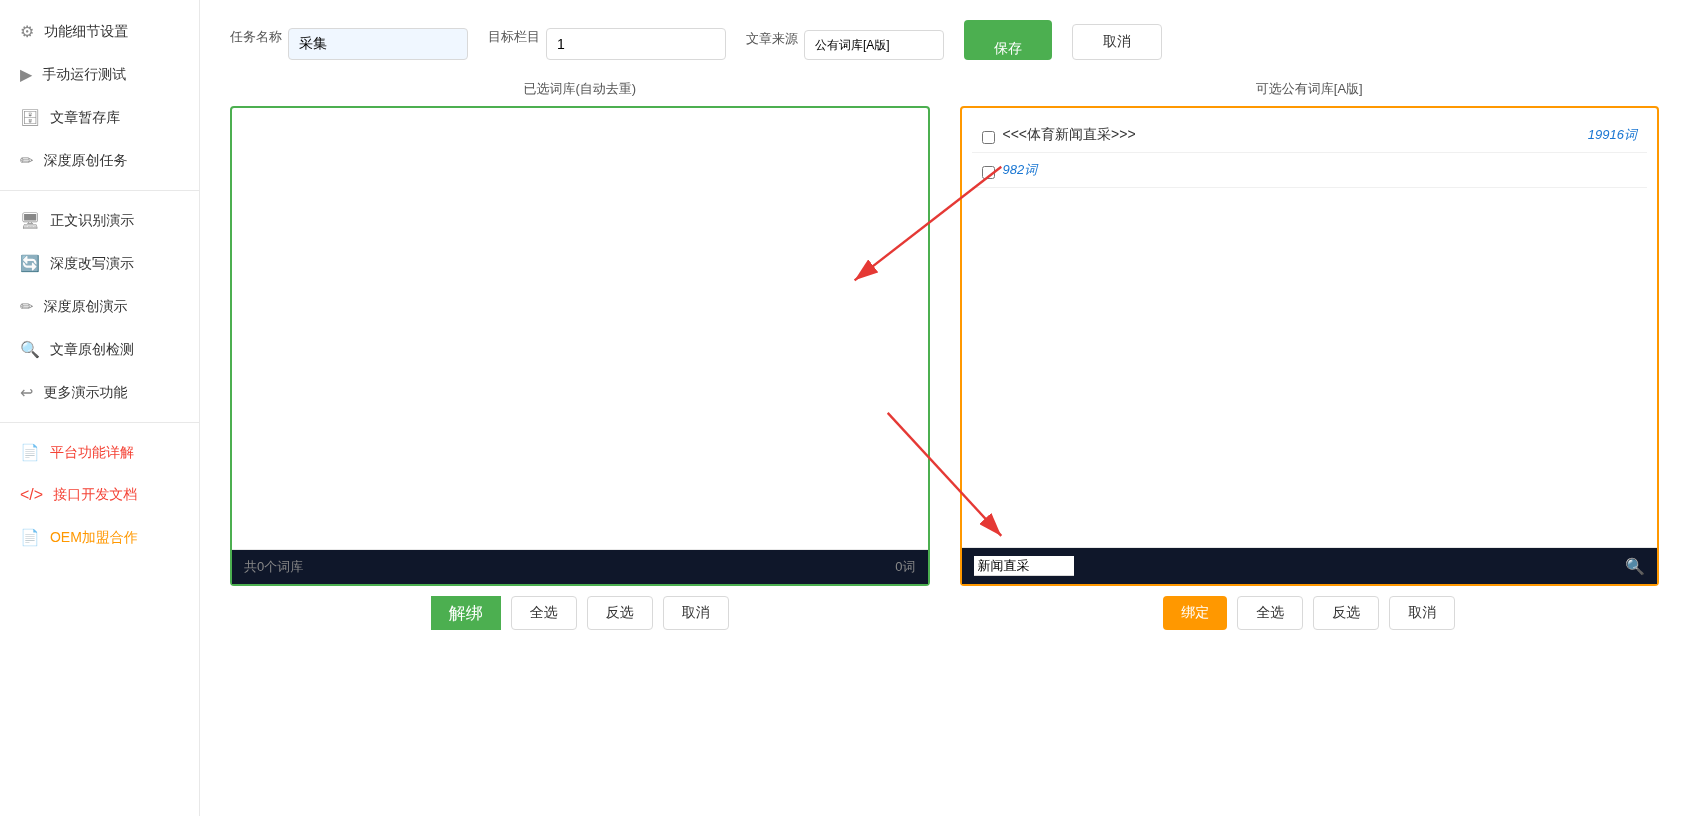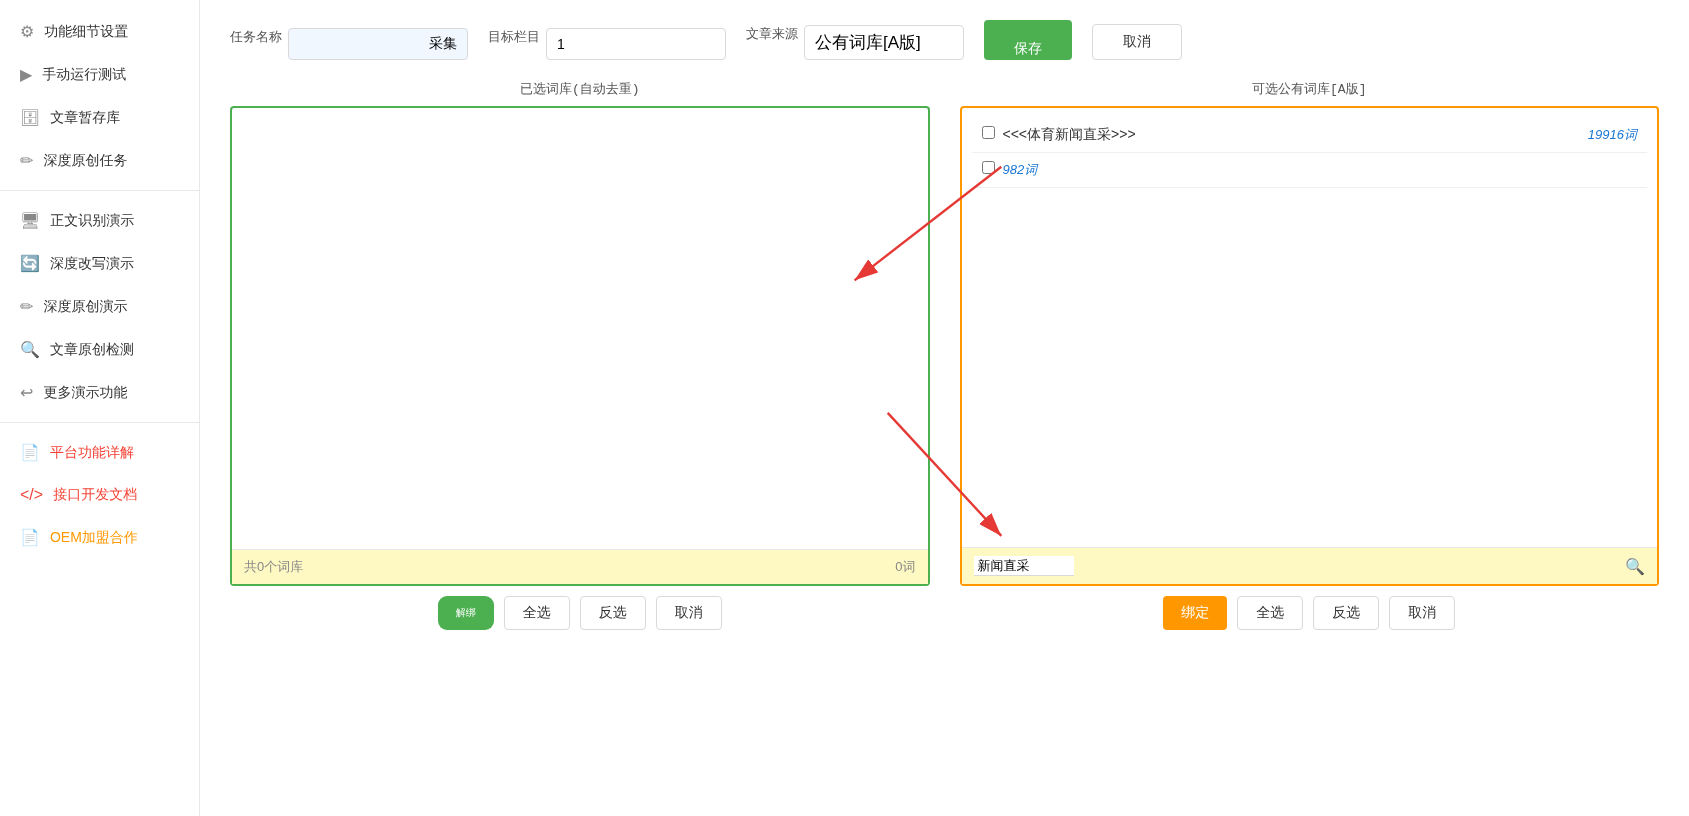--- a/index.html
+++ b/index.html
@@ -53,21 +53,21 @@
       background: #f0f7ff;
     }
     .form-group .select-wrap {
       position: relative;
       display: inline-block;
     }
     .form-group select {
       border: 1px solid #d9d9d9;
       border-radius: 4px;
       padding: 7px 42px 7px 10px;
-      font-size: 17px;
+      font-size: 12px;
       outline: none;
       background: #fff;
       appearance: none;
       cursor: pointer;
       min-width: 140px;
     }
     .btn-save {
       background: #4caf50;
       color: #fff;
       border: none;
@@ -88,21 +88,21 @@
       height: 36px;
     }
 
     
     .panels-area {
       display: flex;
       gap: 30px;
       position: relative;
     }
     .panel-section { flex: 1; display: flex; flex-direction: column; }
-    .panel-title { text-align: center; color: #555; font-size: 13px; margin-bottom: 8px; font-family: Liberation Mono, monospace; }
+    .panel-title { text-align: center; color: #555; font-size: 13px; margin-bottom: 8px; }
     .panel-box {
       border: 2px solid #4caf50;
       border-radius: 4px;
       flex: 1;
       min-height: 460px;
       background: #fff;
       position: relative;
       padding: 10px;
     }
     .panel-box.right-panel {
@@ -113,55 +113,55 @@
       justify-content: space-between;
       align-items: center;
       padding: 8px 12px;
       font-size: 13px;
       color: #888;
       border-top: 1px solid #e8e8e8;
       position: absolute;
       bottom: 0;
       left: 0;
       right: 0;
-      background: #fef9c3;
+      background: #0f172a;
     }
     .search-icon-btn {
       cursor: pointer;
       color: #888;
       font-size: 16px;
     }
 
     
     .right-item {
       display: flex;
-      align-items: flex-start;
+      align-items: flex-end;
       padding: 8px 10px;
       border-bottom: 1px solid #f0f0f0;
       gap: 8px;
     }
     .right-item input[type="checkbox"] { cursor: pointer; }
     .right-item .item-name { flex: 1; color: #333; font-size: 14px; }
     .right-item .item-count { color: #1976d2; font-size: 13px; font-style: italic; }
 
     
     .action-row {
       display: flex;
       gap: 10px;
       margin-top: 10px;
       justify-content: center;
     }
     .btn-unbind {
       background: #4caf50;
       color: #fff;
       border: none;
-      border-radius: 9px;
+      border-radius: 0;
       padding: 0 18px;
       cursor: pointer;
-      font-size: 10px;
+      font-size: 17px;
     }
     .btn-bind {
       background: #ff9800;
       color: #fff;
       border: none;
       border-radius: 4px;
       padding: 7px 18px;
       cursor: pointer;
       font-size: 14px;
     }
@@ -244,21 +244,21 @@
     <span class="icon">📄</span>
     <span>OEM加盟合作</span>
   </div>
 </div>
 
 <div class="main">
 
   <div class="form-row">
     <div class="form-group">
       <label>任务名称</label>
-      <input type="text" style="width: 180px; text-align: right;" value="采集">
+      <input type="text" style="width: 180px;" value="采集">
     </div>
     <div class="form-group">
       <label>目标栏目</label>
       <input type="text" style="width: 180px; background: rgb(255, 255, 255);" value="1">
     </div>
     <div class="form-group">
       <label>文章来源</label>
       <div class="select-wrap">
         <select>
           <option>公有词库[A版]</option>

